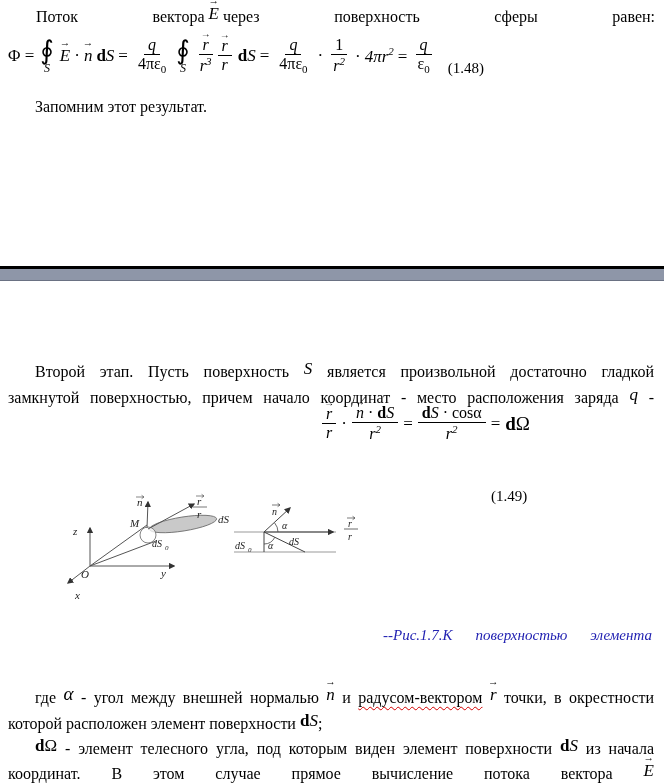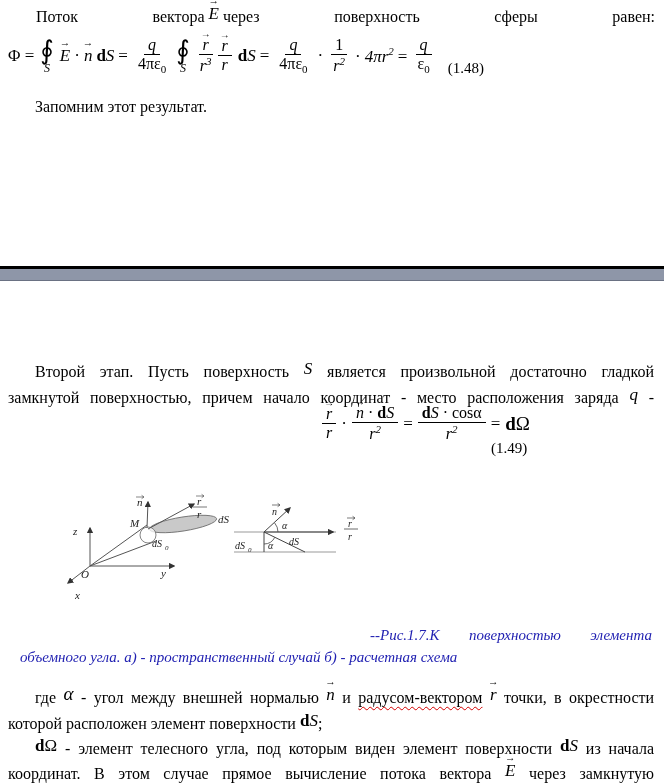--- a/index.html
+++ b/index.html
@@ -1,18 +1,18 @@
 <!DOCTYPE html>
 <html><head>
 <meta charset="utf-8">
 <style>
   html,body{margin:0;padding:0;background:#fff;}
   .page{position:relative;width:664px;height:784px;background:#ffffff;overflow:hidden;
         font-family:"Liberation Serif",serif;color:#000;}
-  .abs{position:absolute;}
+  .abs{position:absolute;margin-top:48px;}
 
   
   .jline{position:absolute;left:8px;right:10px;font-size:16px;line-height:20px;
          text-align:justify;text-align-last:justify;}
   .plain{position:absolute;font-size:16px;line-height:20px;white-space:nowrap;}
   .flexline{position:absolute;display:flex;justify-content:space-between;font-size:16px;line-height:20px;}
 
   
   .mi{font-style:italic;}
   .raised{position:relative;top:-3px;font-size:17px;}
@@ -224,27 +224,24 @@
       <text x="50" y="30">α</text>
       <text x="36" y="50">α</text>
       <text x="3" y="50">dS</text>
       <text x="16" y="53" font-size="7">0</text>
       <text x="57" y="46">dS</text>
       <text x="116" y="28">r</text>
       <text x="116" y="41">r</text>
     </g>
   </svg>
 
-  <div class="flexline cap" style="left:370px;right:12px;top:626px;">
+  <div class="flexline cap" style="left:383px;right:12px;top:626px;">
     <span>--Рис.1.7.К</span>
     <span>поверхностью</span>
     <span>элемента</span>
-  </div>
-  <div class="plain cap" style="left:20px;top:648px;">
-    <span>объемного угла. а) - пространственный случай б) - расчетная схема</span>
   </div>
 
   <div class="jline" style="top:687px;padding-left:27px;">
     <span>где</span>
     <span class="mi big raised">α</span>
     <span>- угол между внешней нормалью</span>
     <span class="vec raised"><span>n</span><span class="arr">→</span></span>
     <span>и</span>
     <span class="sqg">радусом-вектором</span>
     <span class="vec raised"><span>r</span><span class="arr">→</span></span>
@@ -257,16 +254,15 @@
 
   <div class="jline" style="top:739px;padding-left:27px;">
     <span class="raised"><b class="bd">d</b><span>Ω</span></span>
     <span>- элемент телесного угла, под которым виден элемент поверхности</span>
     <span class="raised"><b class="bd">d</b><i>S</i></span>
     <span>из начала</span>
   </div>
   <div class="jline" style="top:764px;">
     <span>координат. В этом случае прямое вычисление потока вектора</span>
     <span class="vec raised"><span>E</span><span class="arr">→</span></span>
-    <span>через замкнутую</span>
   </div>
 
 </div>
 
 </body></html>

